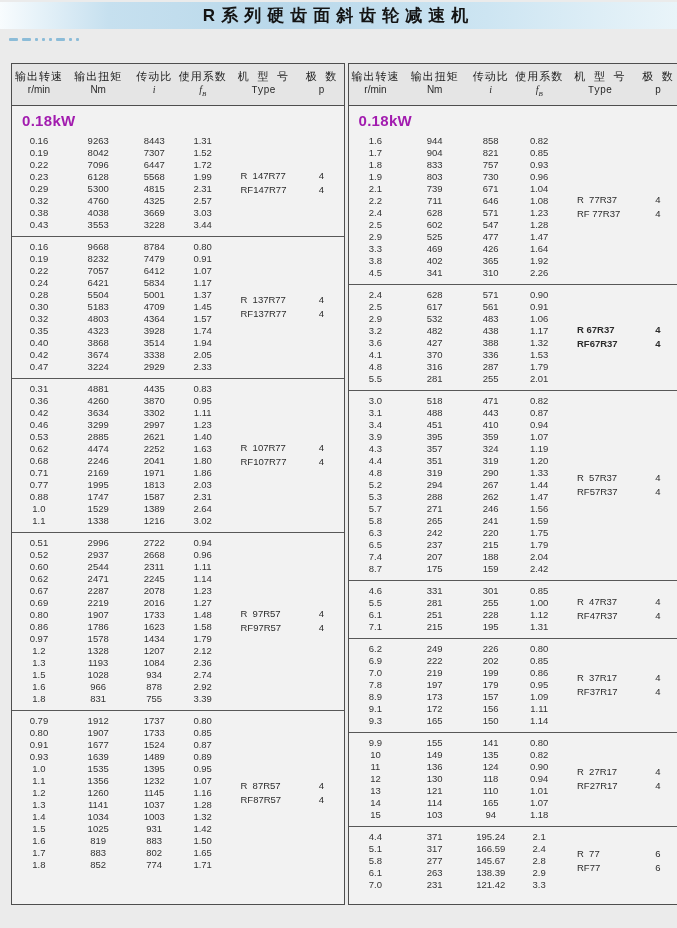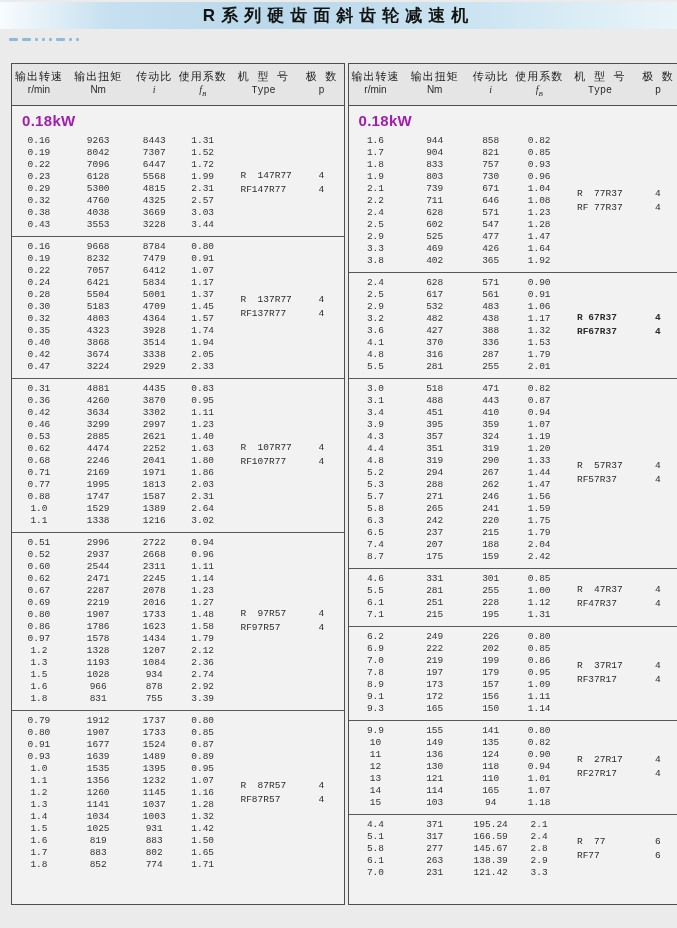--- a/index.html
+++ b/index.html
@@ -58,21 +58,21 @@
   .hcell .unit sub { font-size:7px; }
 
   
   .power-label {
     flex:0 0 auto;
     font-size:15px; font-weight:bold; color:#a21caf;
     padding:6px 0 2px 10px; letter-spacing:0.3px;
   }
 
   
-  .blocks { flex:1 1 auto; display:flex; flex-direction:column;font-family:Liberation Mono, monospace; }
+  .blocks { flex:1 1 auto; display:flex; flex-direction:column; }
   .block {
     padding:4px 0 5px;
     display:flex; align-items:center;
   }
   .block + .block { border-top:1px solid #585858; }
   .rows { width:65%; }
   .row  { display:grid; grid-template-columns:25% 30% 22% 23%; line-height:12px; }
   .cell { font-size:9.5px; color:#333; text-align:center; white-space:nowrap; }
 
   .models { width:35%; display:flex; flex-direction:column; gap:2px; }
@@ -651,20 +651,26 @@
                 <span class="cell">469</span>
                 <span class="cell">426</span>
                 <span class="cell">1.64</span>
               </div>
               <div class="row">
                 <span class="cell">3.8</span>
                 <span class="cell">402</span>
                 <span class="cell">365</span>
                 <span class="cell">1.92</span>
               </div>
+              <div class="row">
+                <span class="cell">4.5</span>
+                <span class="cell">341</span>
+                <span class="cell">310</span>
+                <span class="cell">2.26</span>
+              </div>
             </div>
             <div class="models">
               <div class="model-row">
                 <span class="model-name">R  77R37</span>
                 <span class="model-poles">4</span>
               </div>
               <div class="model-row">
                 <span class="model-name">RF 77R37</span>
                 <span class="model-poles">4</span>
               </div>

